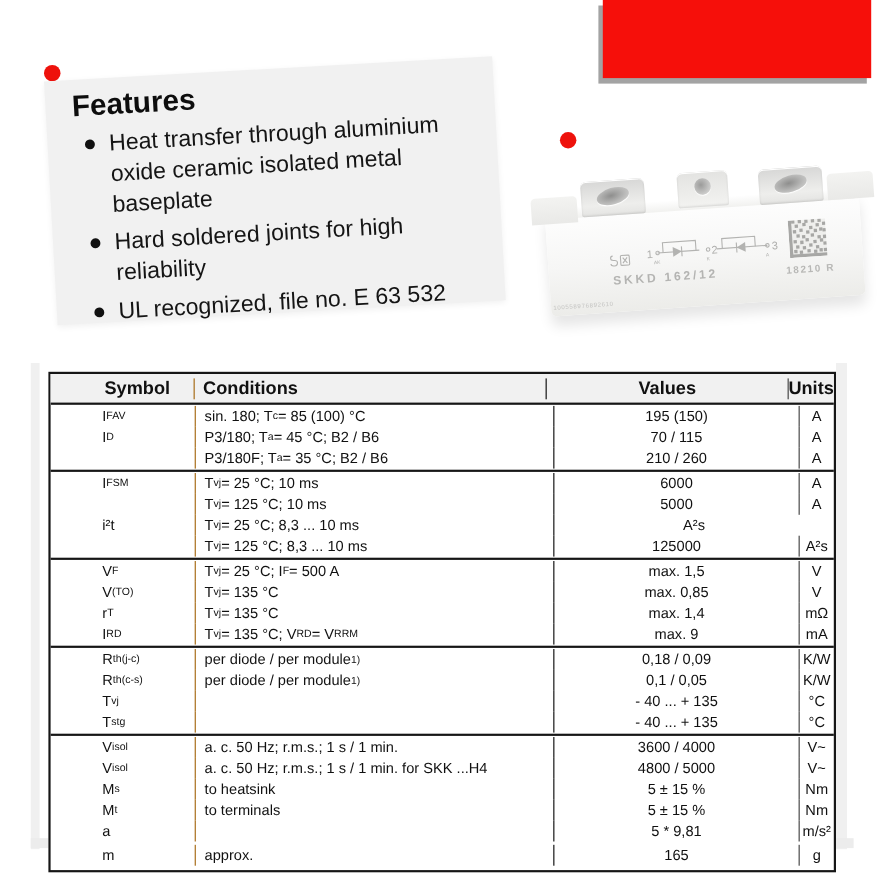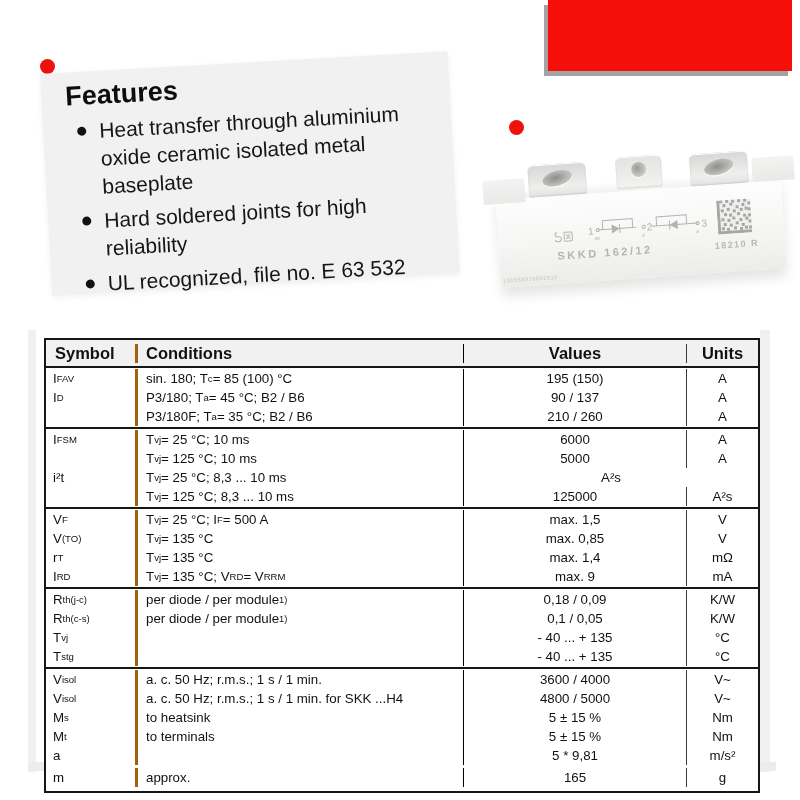--- a/index.html
+++ b/index.html
@@ -101,21 +101,21 @@
     position:absolute;left:44px;top:338px;width:712px;
     border:2px solid #161616;background:#fff;
     font-size:13.3px;line-height:1.0;
   }
   .trow{display:flex;align-items:center;}
   .thead{
     background:#f1f1f1;font-weight:bold;font-size:16.5px;
     border-bottom:2px solid #161616;height:26px;
   }
   .cell{box-sizing:border-box;min-height:19px;display:flex;align-items:center;}
-  .c-sym{width:92px;border-right:3px solid #a16207;padding-left:7px;}
+  .c-sym{width:92px;border-right:1px solid #a16207;padding-left:7px;margin-left:40px;}
   .c-cond{width:326px;border-right:1px solid #000000;padding-left:8px;}
   .c-val{width:223px;border-right:1px solid #3a3a3a;justify-content:center;text-align:center;}
   .c-unit{flex:1;justify-content:center;text-align:center;}
   .thead .c-sym{padding-left:9px;}
   .tsection{border-top:2px solid #161616;padding:1px 0;}
   .tsection:first-of-type{border-top:none;}
   .drow{min-height:18.8px;}
   .drow.tall{min-height:22px;align-items:flex-end;padding-bottom:3px;}
   .datatable sub{font-size:0.72em;line-height:0;vertical-align:-0.28em;}
   .datatable sup{font-size:0.70em;line-height:0;vertical-align:0.45em;}
@@ -255,21 +255,21 @@
       <div class="tsection">
         <div class="trow drow">
           <div class="cell c-sym">I<sub>FAV</sub></div>
           <div class="cell c-cond">sin. 180; T<sub>c</sub> = 85 (100) °C</div>
           <div class="cell c-val">195 (150)</div>
           <div class="cell c-unit">A</div>
         </div>
         <div class="trow drow">
           <div class="cell c-sym">I<sub>D</sub></div>
           <div class="cell c-cond">P3/180; T<sub>a</sub> = 45 °C; B2 / B6</div>
-          <div class="cell c-val">90 / 137</div>
+          <div class="cell c-val">70 / 115</div>
           <div class="cell c-unit">A</div>
         </div>
         <div class="trow drow">
           <div class="cell c-sym"></div>
           <div class="cell c-cond">P3/180F; T<sub>a</sub> = 35 °C; B2 / B6</div>
           <div class="cell c-val">210 / 260</div>
           <div class="cell c-unit">A</div>
         </div>
       </div>
       <div class="tsection">

